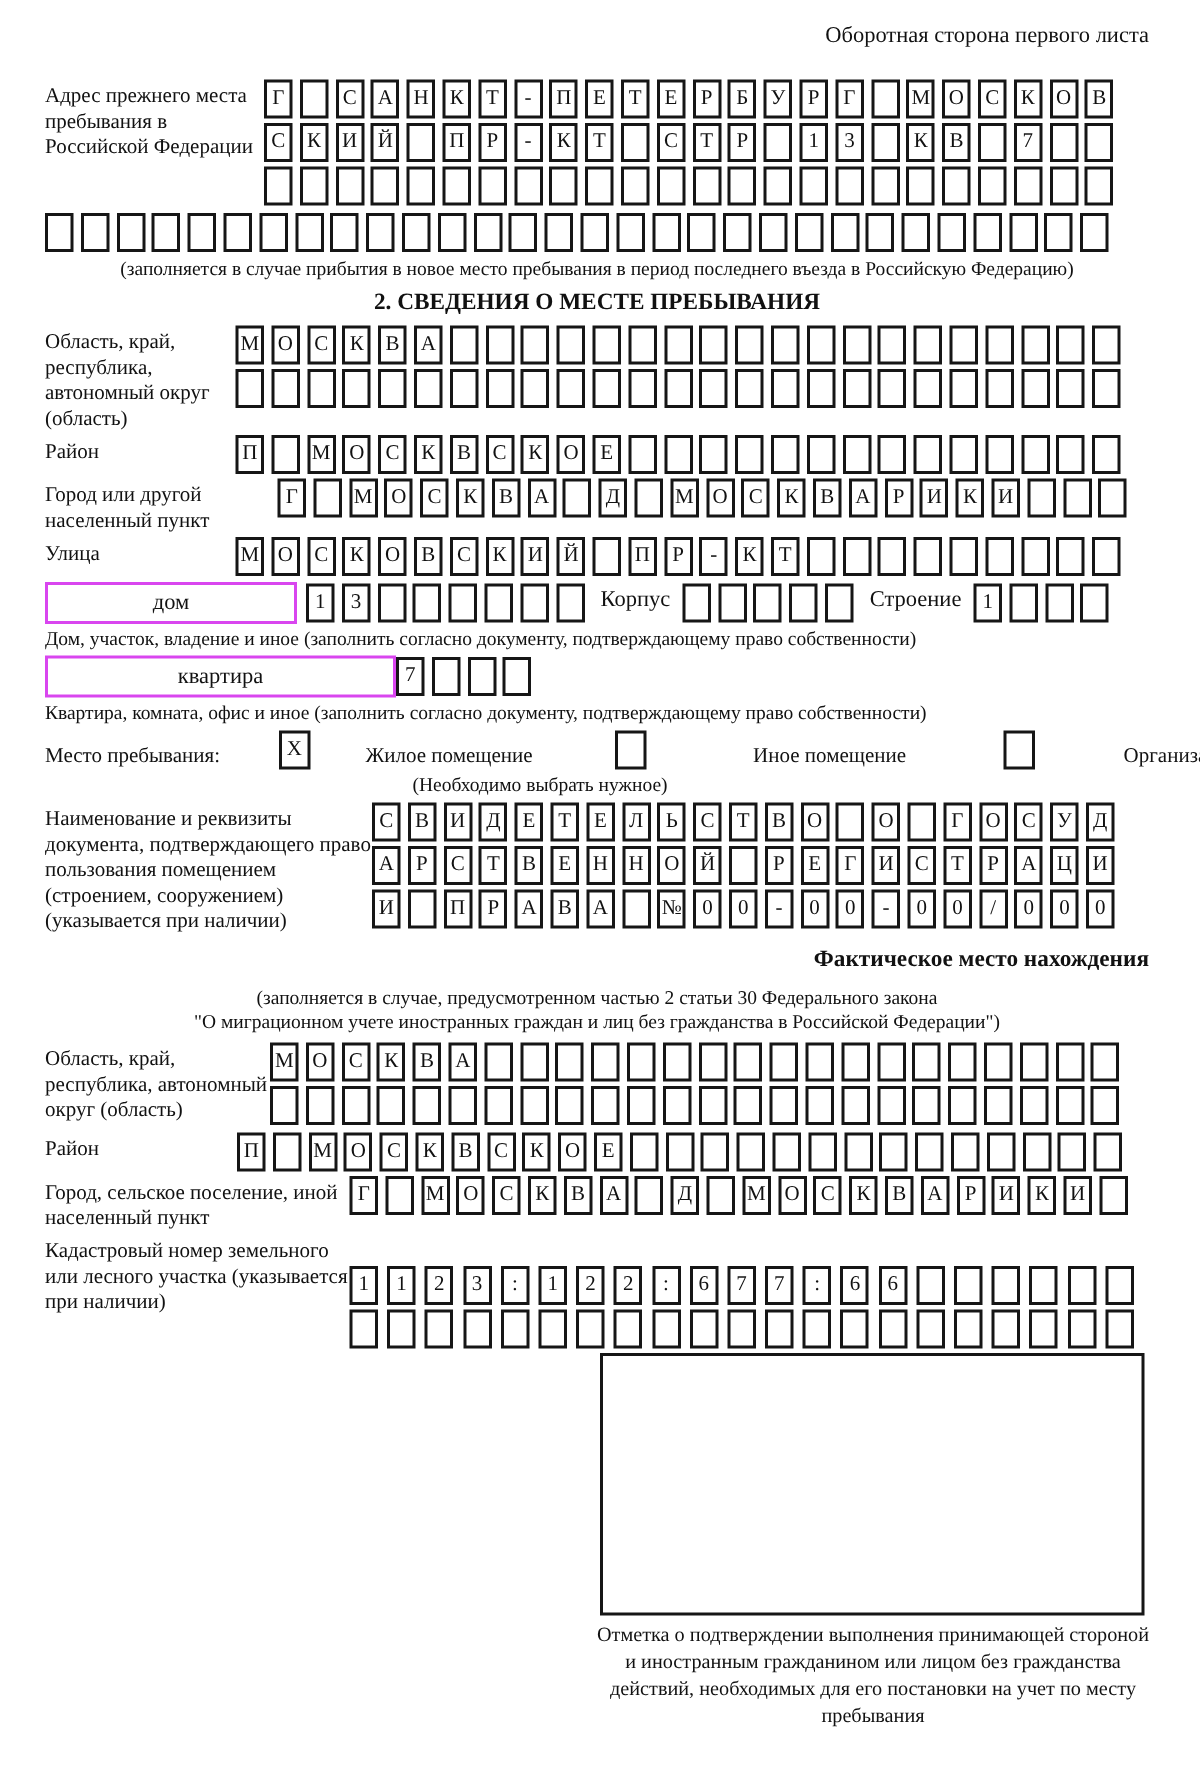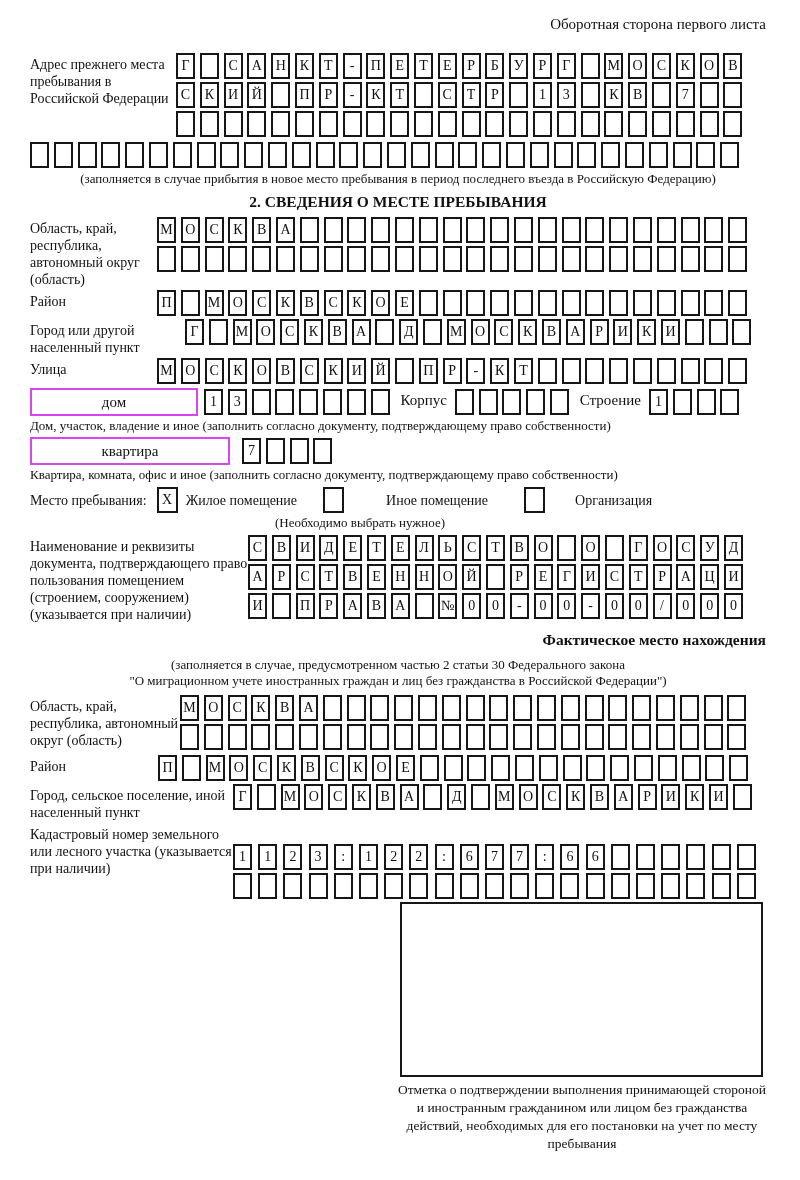--- a/index.html
+++ b/index.html
@@ -343,31 +343,31 @@
     <div class="cells" style="padding-top:1px;">
         <span class="cell">1</span>
         <span class="cell"></span>
         <span class="cell"></span>
         <span class="cell"></span>
       </div>
   </div>
   <div class="note mb3">Дом, участок, владение и иное (заполнить согласно документу, подтверждающему право собственности)</div>
 
   <div class="row mb2">
-    <div class="bigbox" style="width:200px; margin-right:12px;">квартира</div>
+    <div class="bigbox" style="width:234px; margin-right:0;">квартира</div>
     <div class="cells" style="padding-top:1px;">
         <span class="cell">7</span>
         <span class="cell"></span>
         <span class="cell"></span>
         <span class="cell"></span>
       </div>
   </div>
   <div class="note mb4">Квартира, комната, офис и иное (заполнить согласно документу, подтверждающему право собственности)</div>
 
-  <div class="row mb2" style="align-items:center;">
+  <div class="row mb2" style="align-items:flex-end;gap:29px;">
     <span class="lbl" style="padding-top:0;">Место пребывания:</span>
     <span class="checkbox" style="margin-left:10px;">X</span>
     <span class="lbl" style="padding:0 0 0 8px;">Жилое помещение</span>
     <span class="checkbox" style="margin-left:26px;"></span>
     <span class="lbl" style="padding:0 0 0 10px;margin-left:32px;">Иное помещение</span>
     <span class="checkbox" style="margin-left:36px;"></span>
     <span class="lbl" style="padding:0 0 0 30px;">Организация</span>
   </div>
   <div class="note mb4" style="margin-left:245px;">(Необходимо выбрать нужное)</div>
 

